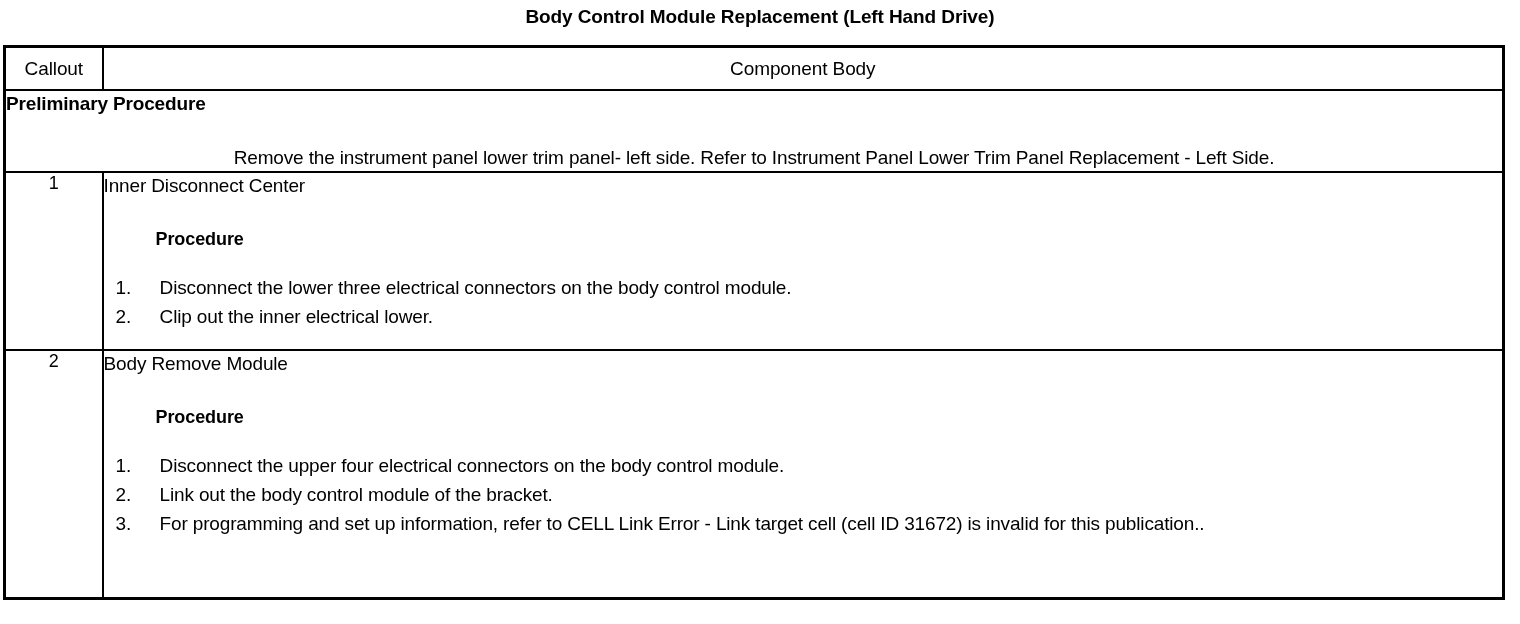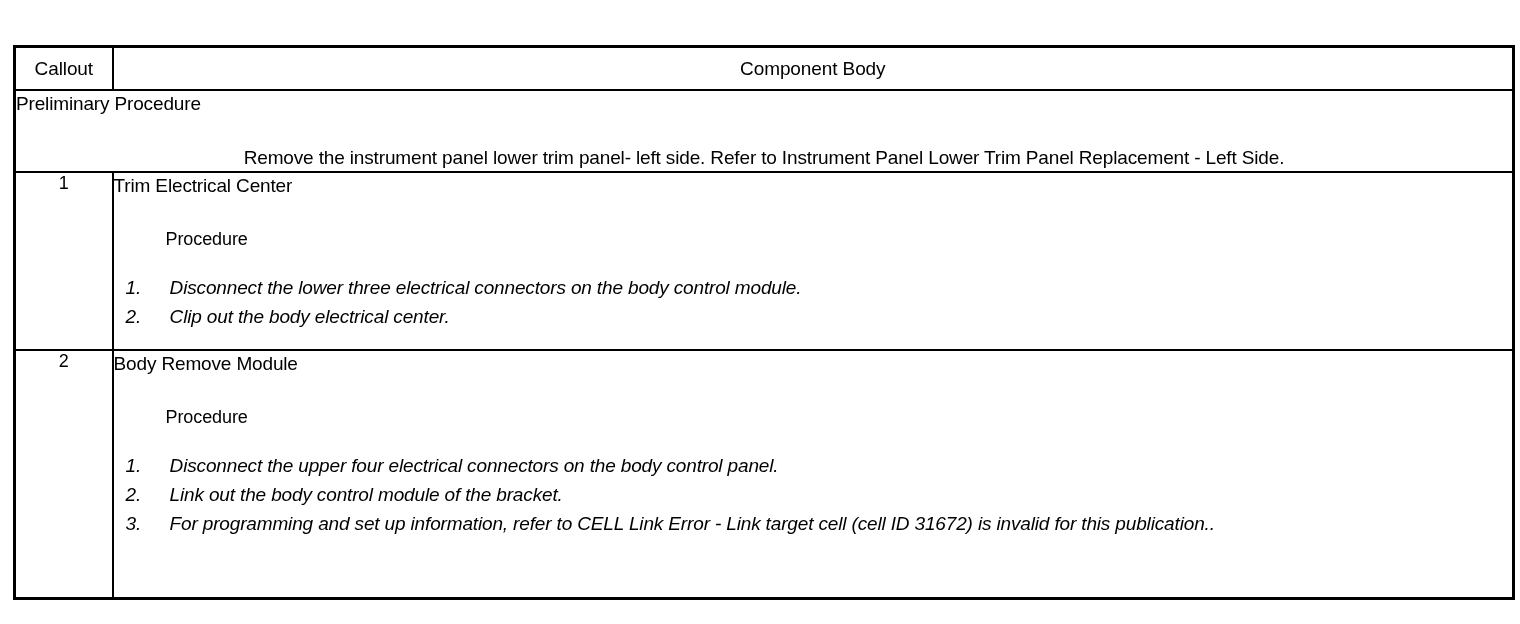--- a/index.html
+++ b/index.html
@@ -25,21 +25,20 @@
     font-weight: bold;
     line-height: 24px;
     padding-top: 5px;
     letter-spacing: -0.1px;
   }
   .table-wrap {
     position: absolute;
     left: 3px;
     top: 45px;
     width: 1484px;
-    margin-left: 10px;
   }
   table.proc {
     border-collapse: collapse;
     width: 1502px;
     table-layout: fixed;
     border: 3px solid #000;
   }
   table.proc td, table.proc th {
     border: 2px solid #000;
     vertical-align: top;
@@ -57,21 +56,21 @@
     font-weight: bold;
     line-height: 41px;
     letter-spacing: -0.1px;
   }
   
   .prelim-cell {
     padding: 6px 0 8px 8px;
   }
   .prelim-title {
     font-size: 19px;
-    font-weight: normal;
+    font-weight: bold;
     line-height: 26px;
     letter-spacing: -0.15px;
   }
   .prelim-text {
     font-size: 19px;
     line-height: 26px;
     padding-top: 28px;
     letter-spacing: -0.15px;
     text-align: center;
   }
@@ -85,32 +84,31 @@
   .comp-cell {
     padding: 6px 6px 6px 8px;
   }
   .comp-name {
     font-size: 19px;
     line-height: 26px;
     letter-spacing: -0.15px;
   }
   .proc-label {
     font-size: 18px;
-    font-weight: normal;
+    font-weight: bold;
     line-height: 24px;
     margin-left: 52px;
     margin-top: 28px;
     letter-spacing: -0.1px;
   }
   ol.steps {
     margin: 22px 0 0 0;
     padding: 0 4px 0 12px;
     list-style: none;
     counter-reset: stepctr;
-    font-style: italic;
   }
   ol.steps > li {
     position: relative;
     counter-increment: stepctr;
     font-size: 19px;
     line-height: 29px;
     padding-left: 44px;
     letter-spacing: -0.15px;
   }
   ol.steps > li::before {
@@ -122,20 +120,21 @@
     text-align: left;
   }
   .r1-cell { height: 176px; }
   .r2-cell { height: 246px; }
 </style>
 </head>
 <body>
 
 <div class="page">
 
+  <div class="doc-title">Body Control Module Replacement (Left Hand Drive)</div>
 
   <div class="table-wrap">
     <table class="proc">
       <colgroup>
         <col class="c-callout">
         <col class="c-name">
       </colgroup>
       <tbody>
         <tr>
           <th class="hdr-cell">Callout</th>
@@ -145,36 +144,36 @@
         <tr>
           <td class="prelim-cell" colspan="2">
             <div class="prelim-title">Preliminary Procedure</div>
             <div class="prelim-text">Remove the instrument panel lower trim panel- left side. Refer to Instrument Panel Lower Trim Panel Replacement - Left Side.</div>
           </td>
         </tr>
 
         <tr>
           <td class="callout-cell r1-cell">1</td>
           <td class="comp-cell">
-            <div class="comp-name">Trim Electrical Center</div>
+            <div class="comp-name">Inner Disconnect Center</div>
             <div class="proc-label">Procedure</div>
             <ol class="steps">
               <li>Disconnect the lower three electrical connectors on the body control module.</li>
-              <li>Clip out the body electrical center.</li>
+              <li>Clip out the inner electrical lower.</li>
             </ol>
           </td>
         </tr>
 
         <tr>
           <td class="callout-cell r2-cell">2</td>
           <td class="comp-cell">
             <div class="comp-name">Body Remove Module</div>
             <div class="proc-label">Procedure</div>
             <ol class="steps">
-              <li>Disconnect the upper four electrical connectors on the body control panel.</li>
+              <li>Disconnect the upper four electrical connectors on the body control module.</li>
               <li>Link out the body control module of the bracket.</li>
               <li>For programming and set up information, refer to CELL Link Error - Link target cell (cell ID 31672) is invalid for this publication..</li>
             </ol>
           </td>
         </tr>
       </tbody>
     </table>
   </div>
 
 </div>

